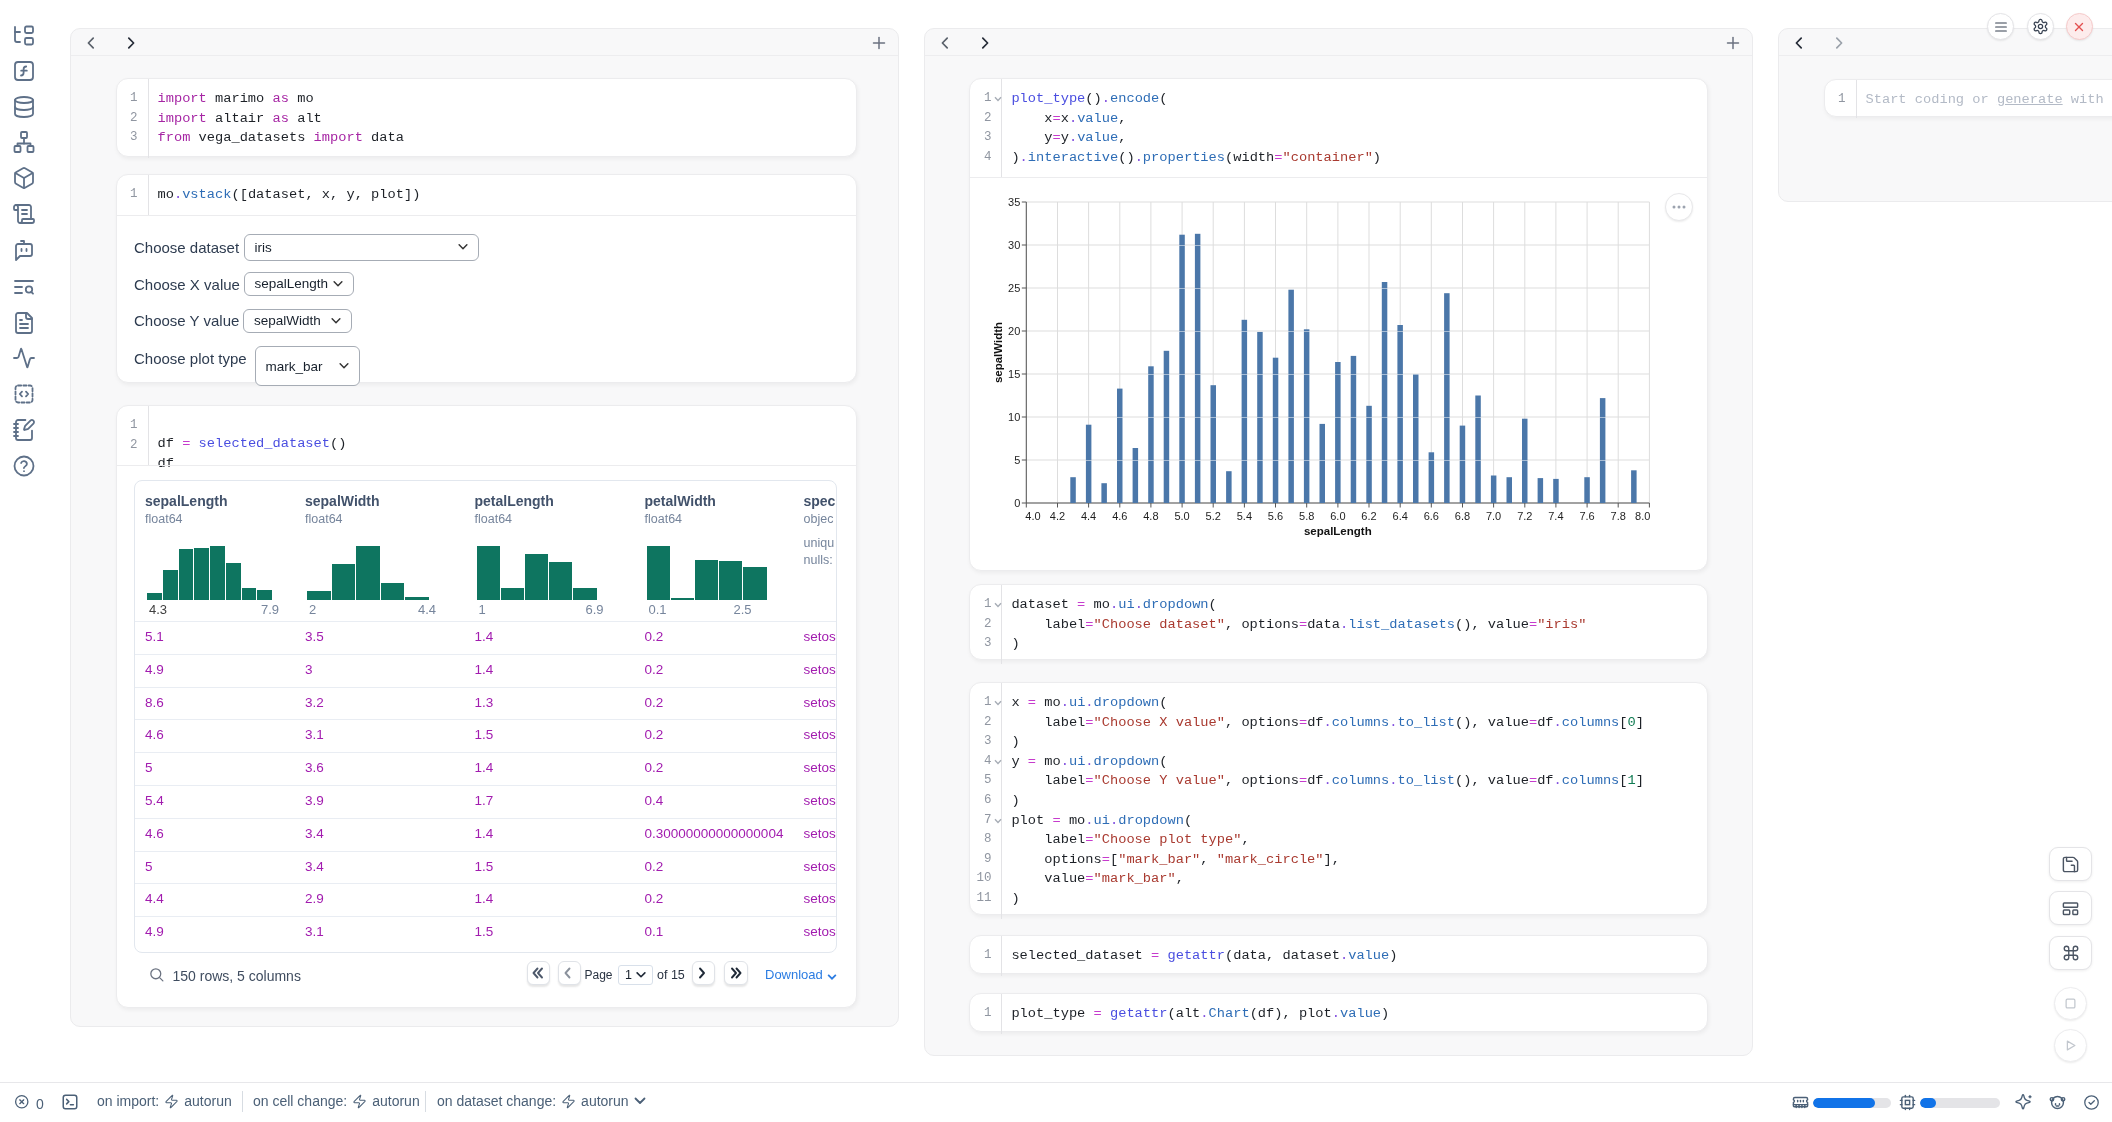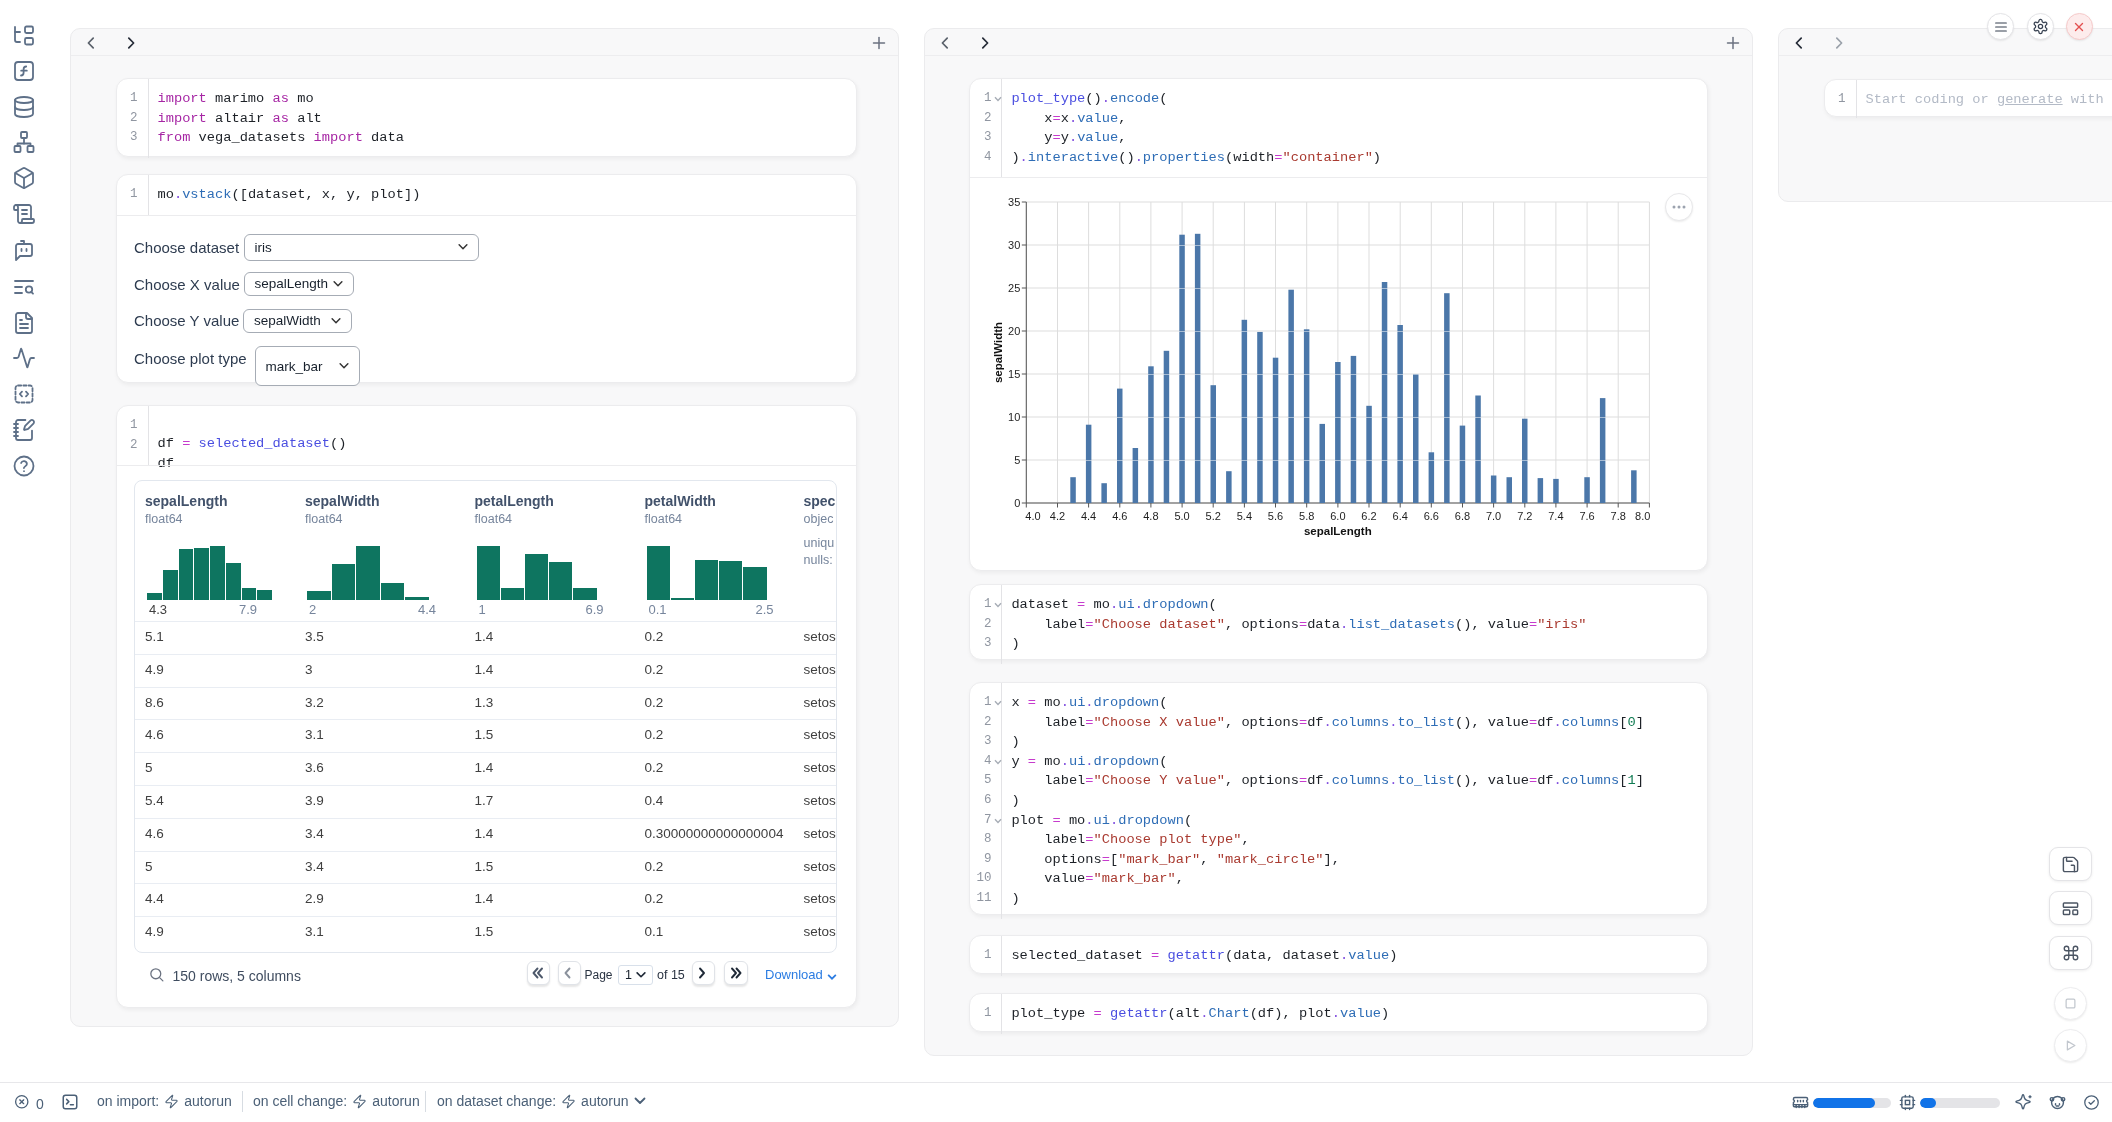--- a/index.html
+++ b/index.html
@@ -15,21 +15,21 @@
 .g{color:#4a4ee0}
 .s{color:#a93a30}
 .o{color:#c63bcd}
 .d{color:#8250df}
 .n{color:#0f7b52}
 .lbl{position:absolute;font-size:15px;color:#2e3c50}
 .sel{position:absolute;background:#fff;border:1px solid #a6acb5;border-radius:6px;font-size:13.5px;color:#17202c;display:flex;align-items:center;padding:0 10px;justify-content:space-between}
 svg.lucide{stroke:#5e7088;stroke-width:1.8;fill:none;stroke-linecap:round;stroke-linejoin:round}
 .hist{position:absolute;display:flex;align-items:flex-end;gap:1px}
 .hist i{background:#0e7560;flex:1 1 0}
-.trow{position:absolute;font-size:13.5px;color:#404040}
+.trow{position:absolute;font-size:13.5px;color:#a21caf}
 .pgbtn{position:absolute;width:23px;height:23px;border:1px solid #e0e3e8;border-radius:6px;background:#fff;box-shadow:0 1px 1px rgba(0,0,0,.05);display:flex;align-items:center;justify-content:center;color:#2f3a48}
 .circbtn{position:absolute;background:#fff;border:1px solid #e4e4e7;border-radius:50%;box-shadow:0 1px 2px rgba(0,0,0,.08);display:flex;align-items:center;justify-content:center}
 .sqbtn{position:absolute;width:43px;height:34px;background:#fff;border:1px solid #e4e4e7;border-radius:9px;box-shadow:0 1px 3px rgba(0,0,0,.07);display:flex;align-items:center;justify-content:center}
 </style></head><body>
 <div id="page">
 <svg class="lucide" width="24" height="24" viewBox="0 0 24 24" style="position:absolute;left:12px;top:24px">
       <path d="M3 3v13a2 2 0 0 0 2 2h3"></path>
       <path d="M3 8h5"></path>
       <rect x="13" y="2.5" width="8" height="6.5" rx="1.5"></rect>
       <rect x="13" y="14" width="8" height="6.5" rx="1.5"></rect>
@@ -214,27 +214,27 @@
           <i style="height:11.9px"></i>
         </div>
         <div class="hist" style="left:511.5px;top:65px;width:120px;height:54px">
           <i style="height:54px"></i>
           <i style="height:2.2px"></i>
           <i style="height:40.5px"></i>
           <i style="height:39.4px"></i>
           <i style="height:32.6px"></i>
         </div>
         <div style="position:absolute;left:14px;top:121px;font-size:13px;color:#404040">4.3</div>
-        <div style="position:absolute;left:104px;top:121px;width:40px;font-size:13px;color:#76859c">7.9</div>
+        <div style="position:absolute;left:104px;top:121px;width:40px;text-align:right;font-size:13px;color:#76859c">7.9</div>
         <div style="position:absolute;left:174px;top:121px;font-size:13px;color:#76859c">2</div>
         <div style="position:absolute;left:261px;top:121px;width:40px;text-align:right;font-size:13px;color:#76859c">4.4</div>
         <div style="position:absolute;left:343.5px;top:121px;font-size:13px;color:#76859c">1</div>
         <div style="position:absolute;left:428.5px;top:121px;width:40px;text-align:right;font-size:13px;color:#76859c">6.9</div>
         <div style="position:absolute;left:513.5px;top:121px;font-size:13px;color:#76859c">0.1</div>
-        <div style="position:absolute;left:598.5px;top:121px;width:40px;text-align:right;font-size:13px;color:#76859c">2.5</div>
+        <div style="position:absolute;left:598.5px;top:121px;width:40px;text-align:left;font-size:13px;color:#76859c">2.5</div>
         <div style="position:absolute;left:0;right:0;top:140px;border-top:1px solid #e9edf3"></div>
         <div class="trow" style="left:10px;top:148px;white-space:nowrap">5.1</div>
         <div class="trow" style="left:170px;top:148px;white-space:nowrap">3.5</div>
         <div class="trow" style="left:339.5px;top:148px;white-space:nowrap">1.4</div>
         <div class="trow" style="left:509.5px;top:148px;white-space:nowrap">0.2</div>
         <div class="trow" style="left:668.5px;top:148px;white-space:nowrap">setos</div>
         <div style="position:absolute;left:0;right:0;top:172.8px;border-top:1px solid #e9edf3"></div>
         <div class="trow" style="left:10px;top:180.8px;white-space:nowrap">4.9</div>
         <div class="trow" style="left:170px;top:180.8px;white-space:nowrap">3</div>
         <div class="trow" style="left:339.5px;top:180.8px;white-space:nowrap">1.4</div>

